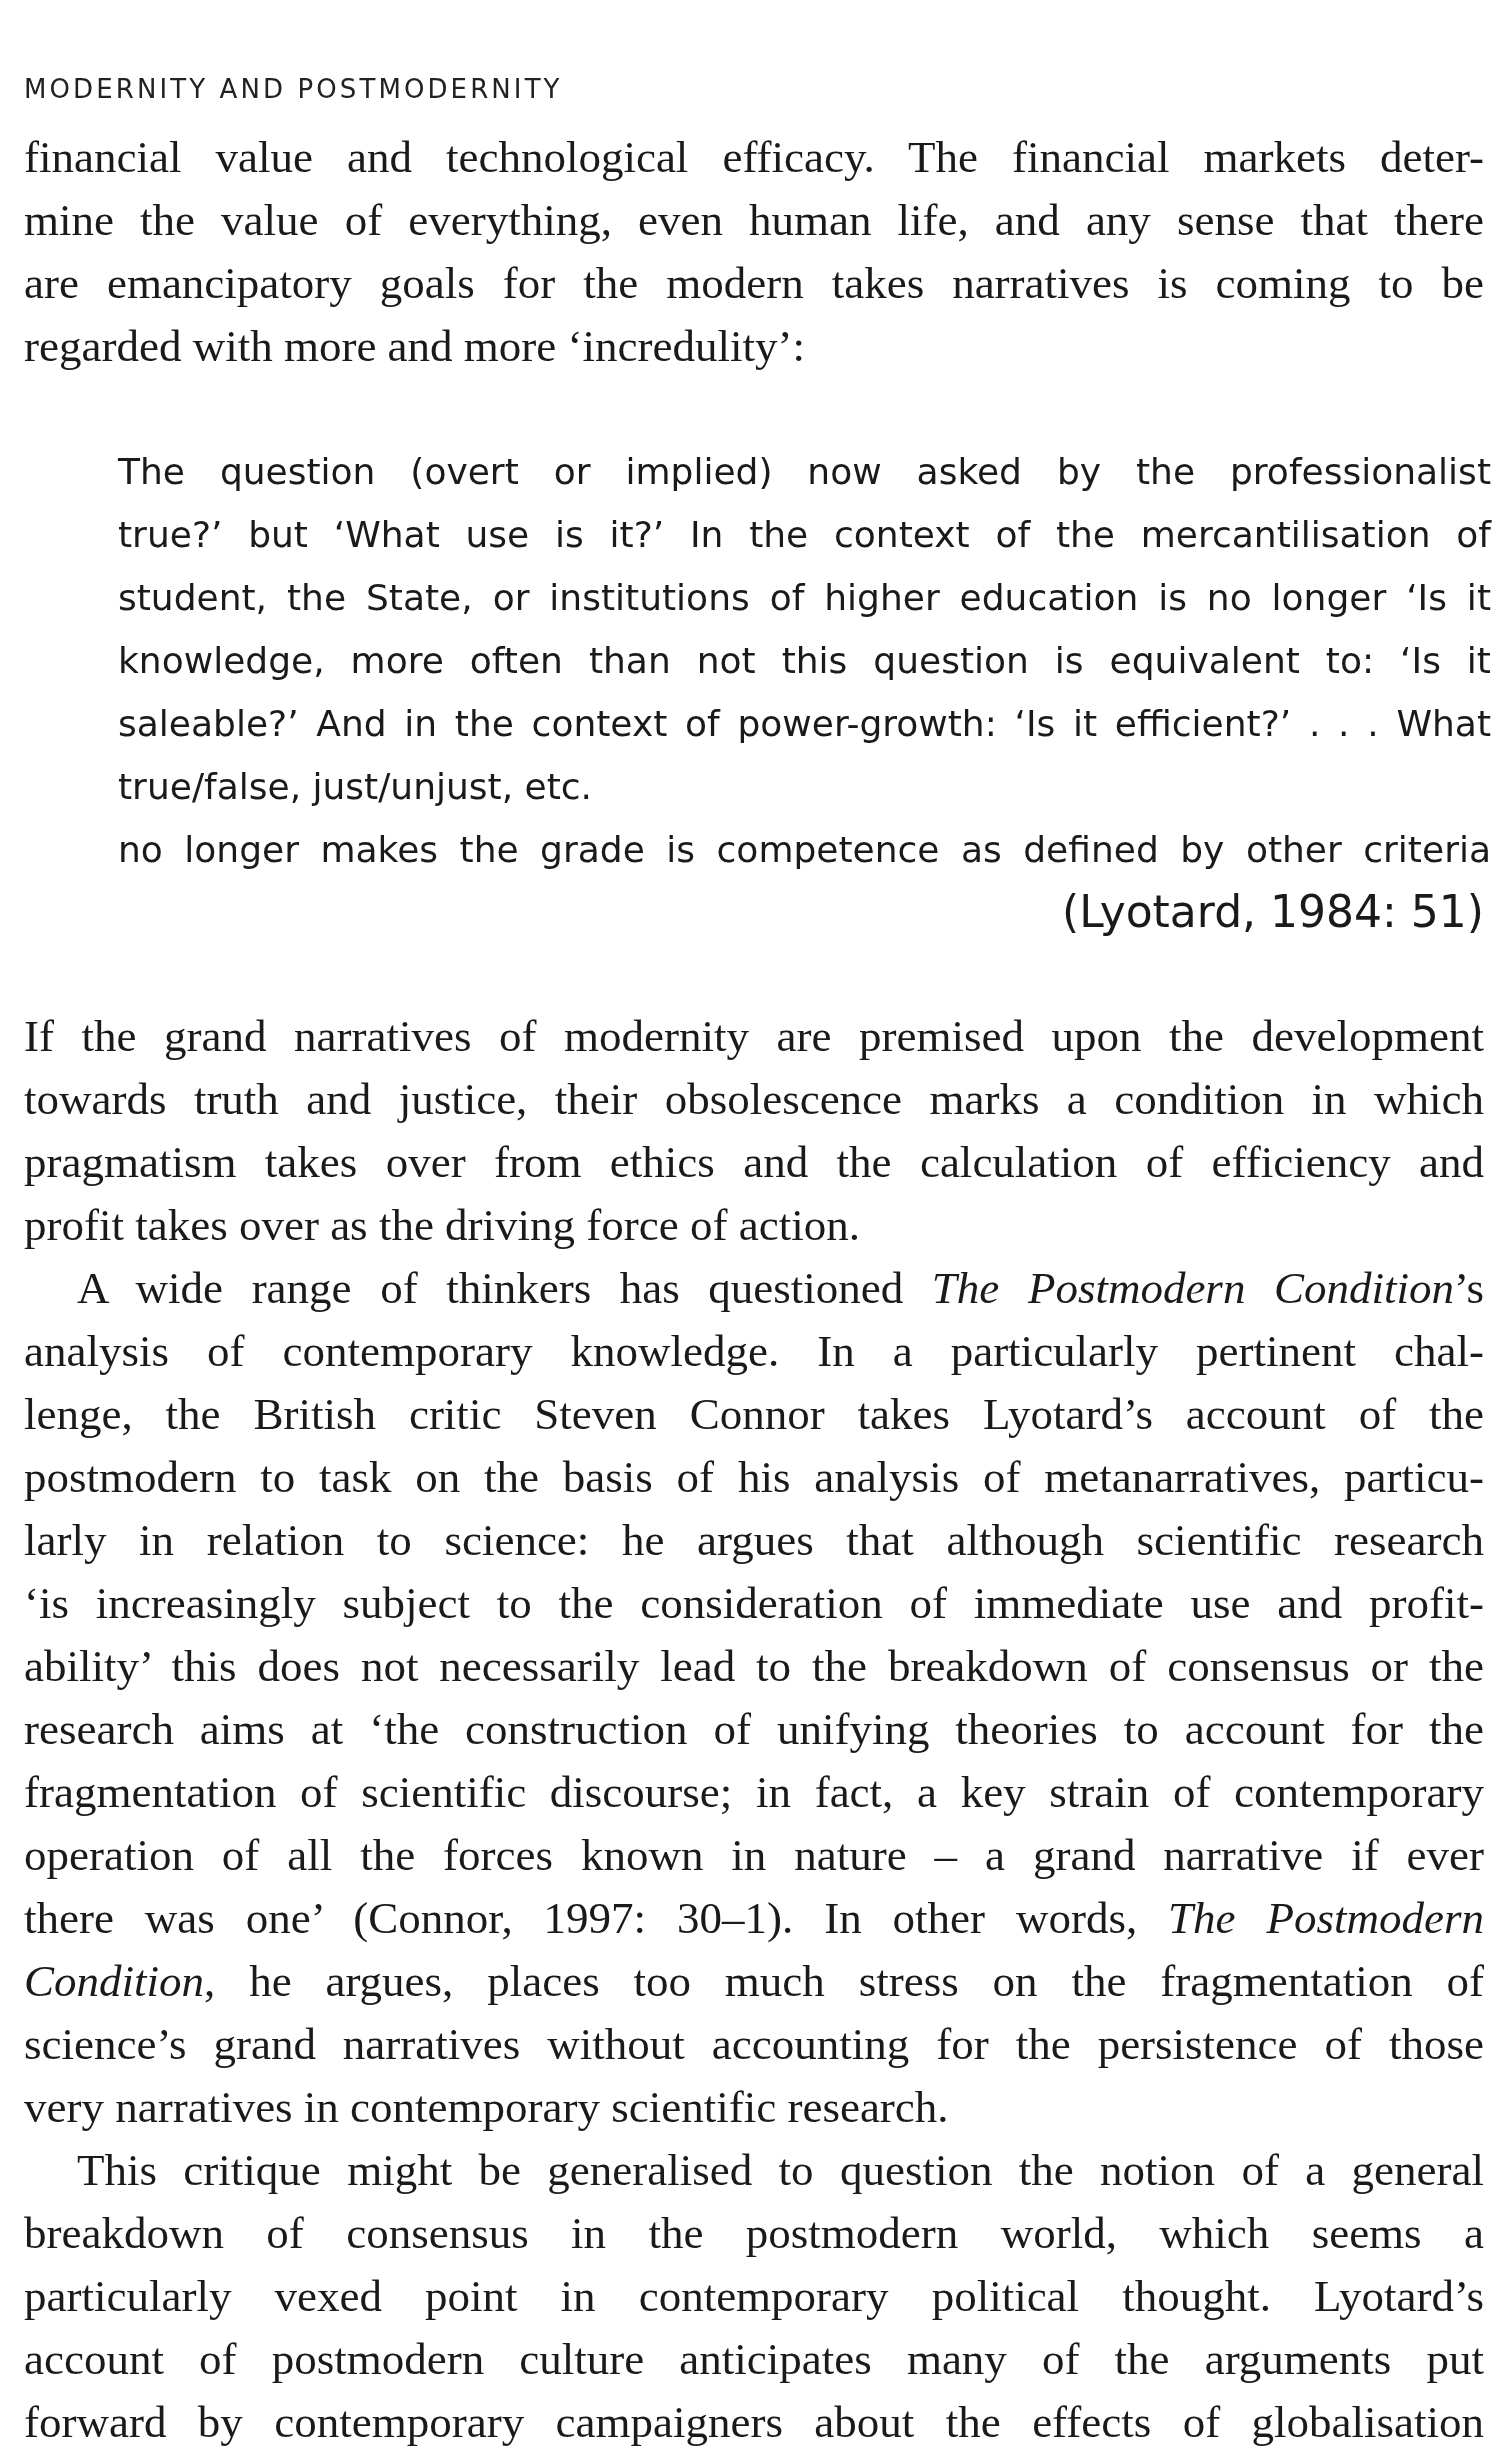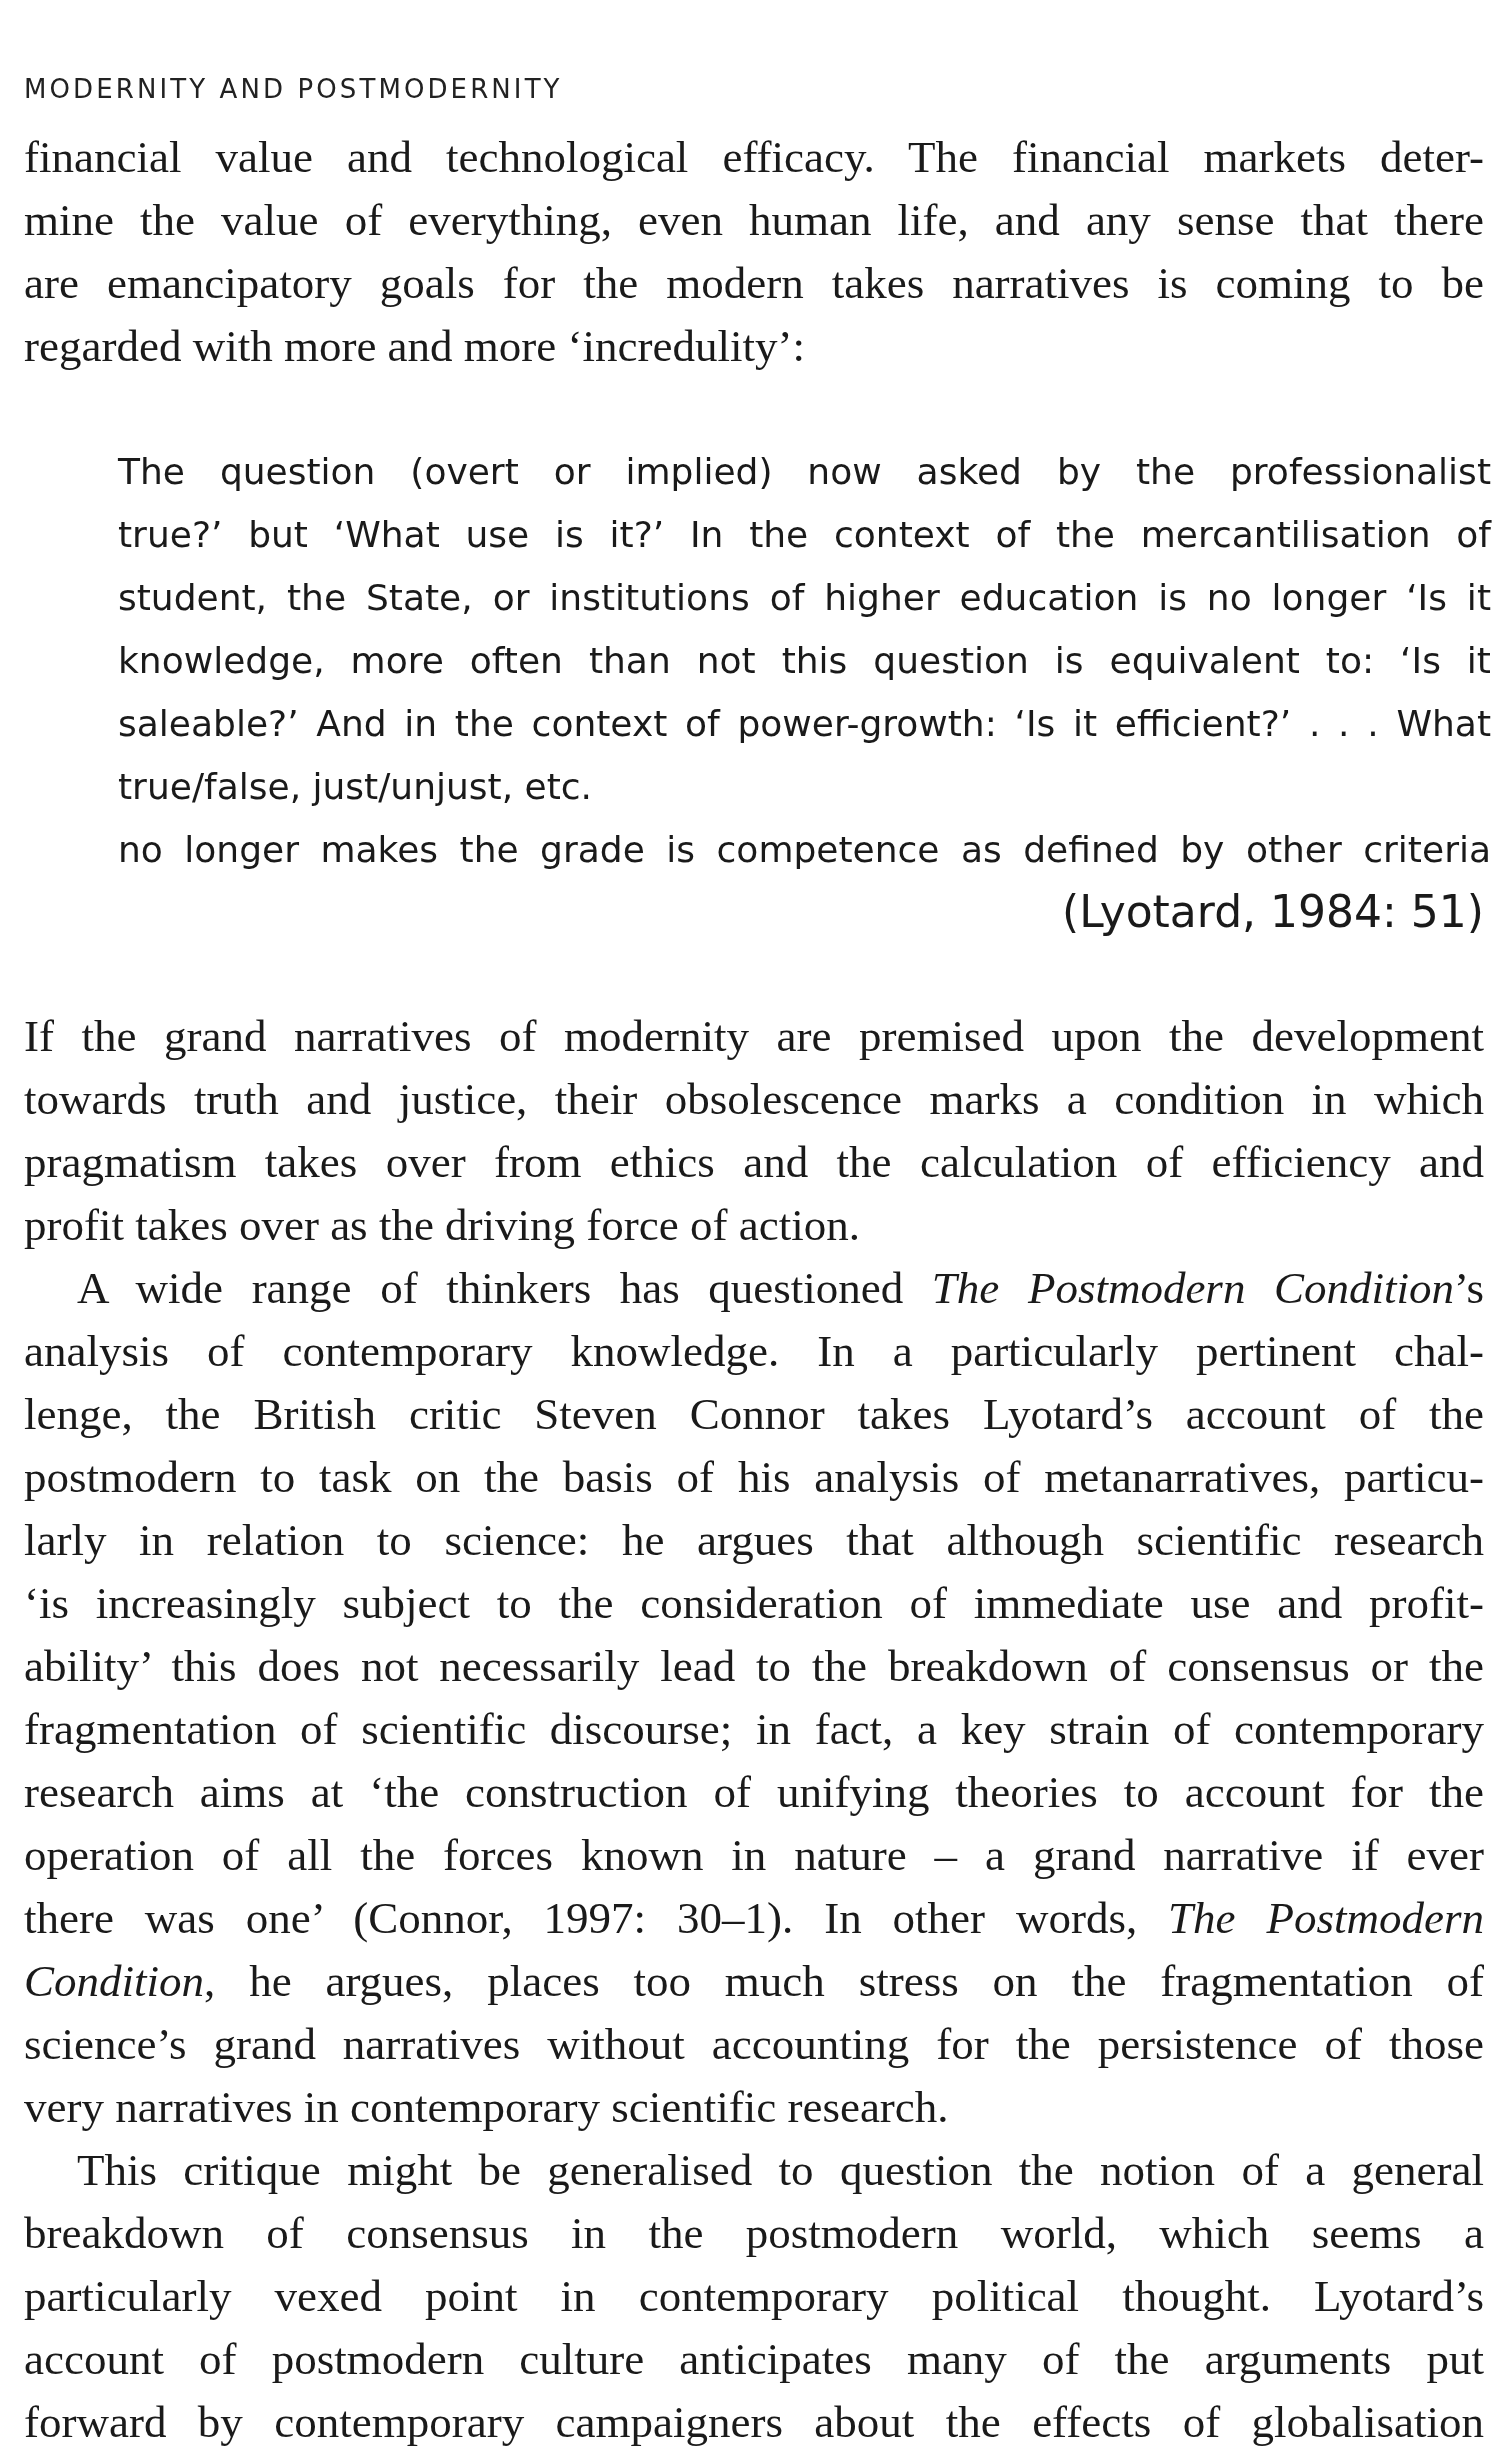--- a/index.html
+++ b/index.html
@@ -60,22 +60,22 @@
       <span class="line last">profit takes over as the driving force of action.</span>
     </div>
     <div>
       <span class="line indent"><span>A wide range of thinkers has questioned </span><em>The Postmodern Condition</em><span>’s</span></span>
       <span class="line">analysis of contemporary knowledge. In a particularly pertinent chal-</span>
       <span class="line">lenge, the British critic Steven Connor takes Lyotard’s account of the</span>
       <span class="line">postmodern to task on the basis of his analysis of metanarratives, particu-</span>
       <span class="line">larly in relation to science: he argues that although scientific research</span>
       <span class="line">‘is increasingly subject to the consideration of immediate use and profit-</span>
       <span class="line">ability’ this does not necessarily lead to the breakdown of consensus or the</span>
+      <span class="line">research aims at ‘the construction of unifying theories to account for the</span>
       <span class="line">fragmentation of scientific discourse; in fact, a key strain of contemporary</span>
-      <span class="line">research aims at ‘the construction of unifying theories to account for the</span>
       <span class="line">operation of all the forces known in nature – a grand narrative if ever</span>
       <span class="line"><span>there was one’ (Connor, 1997: 30–1). In other words, </span><em>The Postmodern</em></span>
       <span class="line"><em>Condition</em><span>, he argues, places too much stress on the fragmentation of</span></span>
       <span class="line">science’s grand narratives without accounting for the persistence of those</span>
       <span class="line last">very narratives in contemporary scientific research.</span>
     </div>
     <div>
       <span class="line indent">This critique might be generalised to question the notion of a general</span>
       <span class="line">breakdown of consensus in the postmodern world, which seems a</span>
       <span class="line">particularly vexed point in contemporary political thought. Lyotard’s</span>

